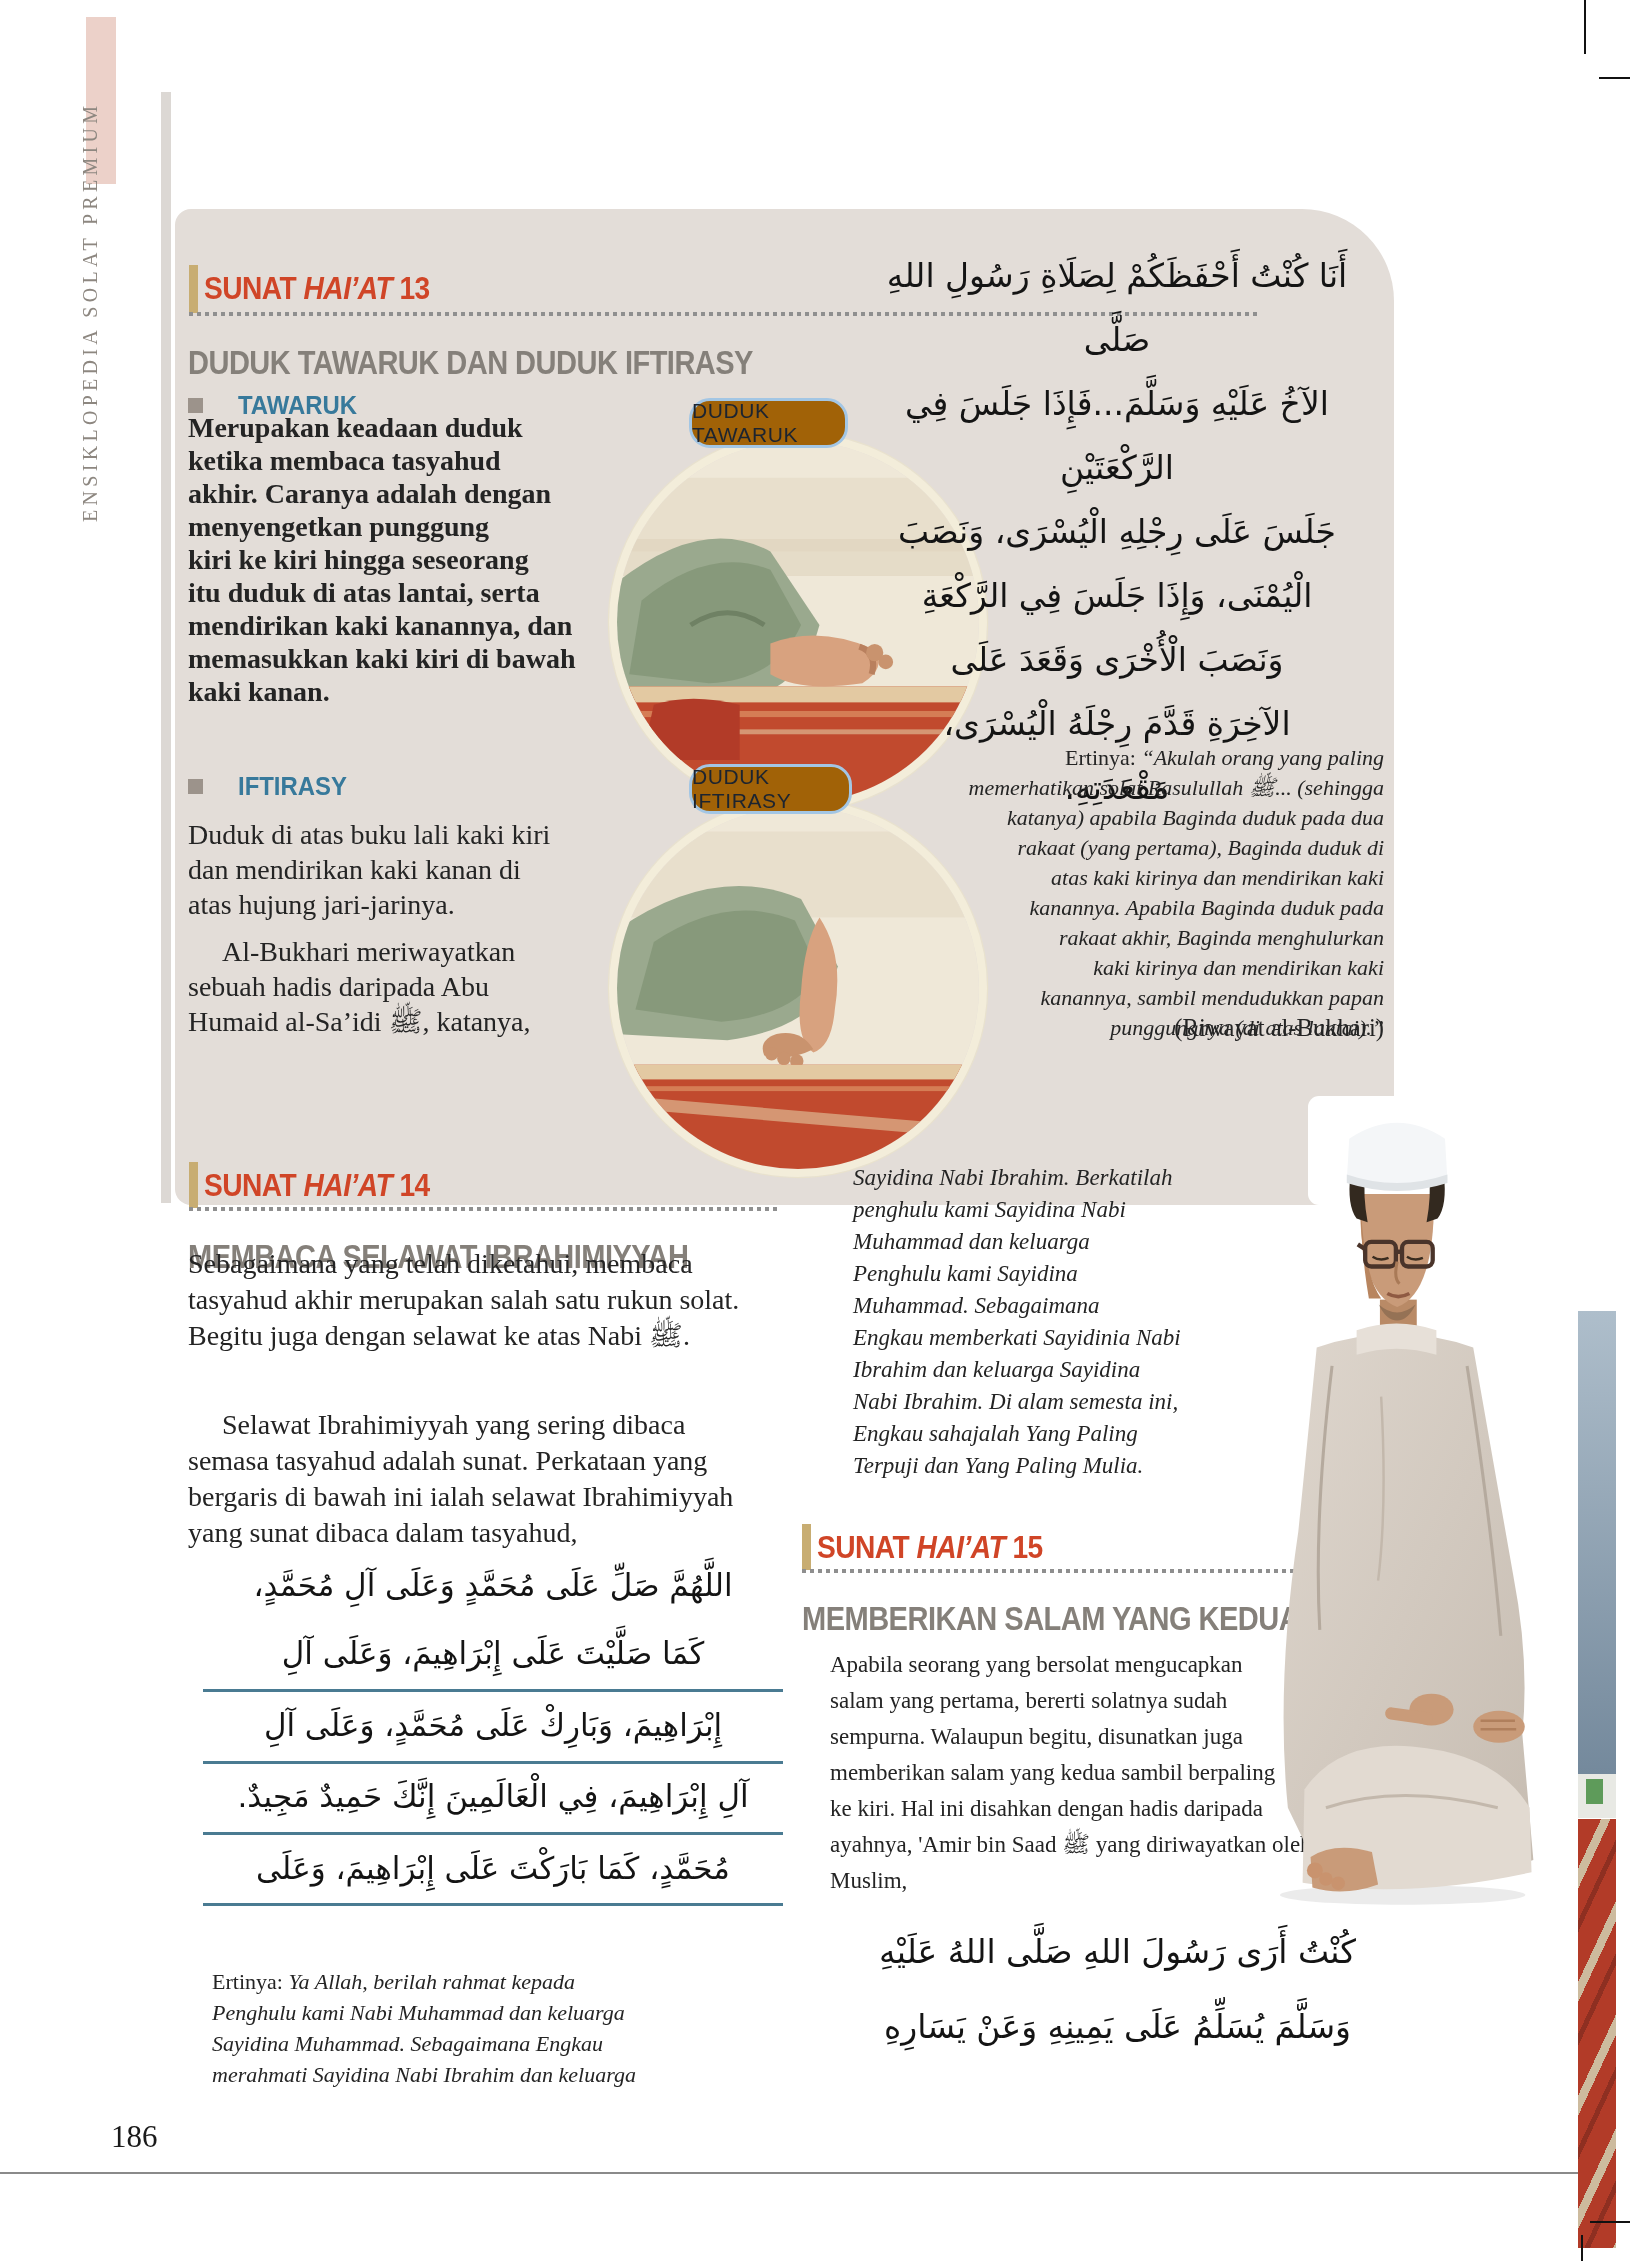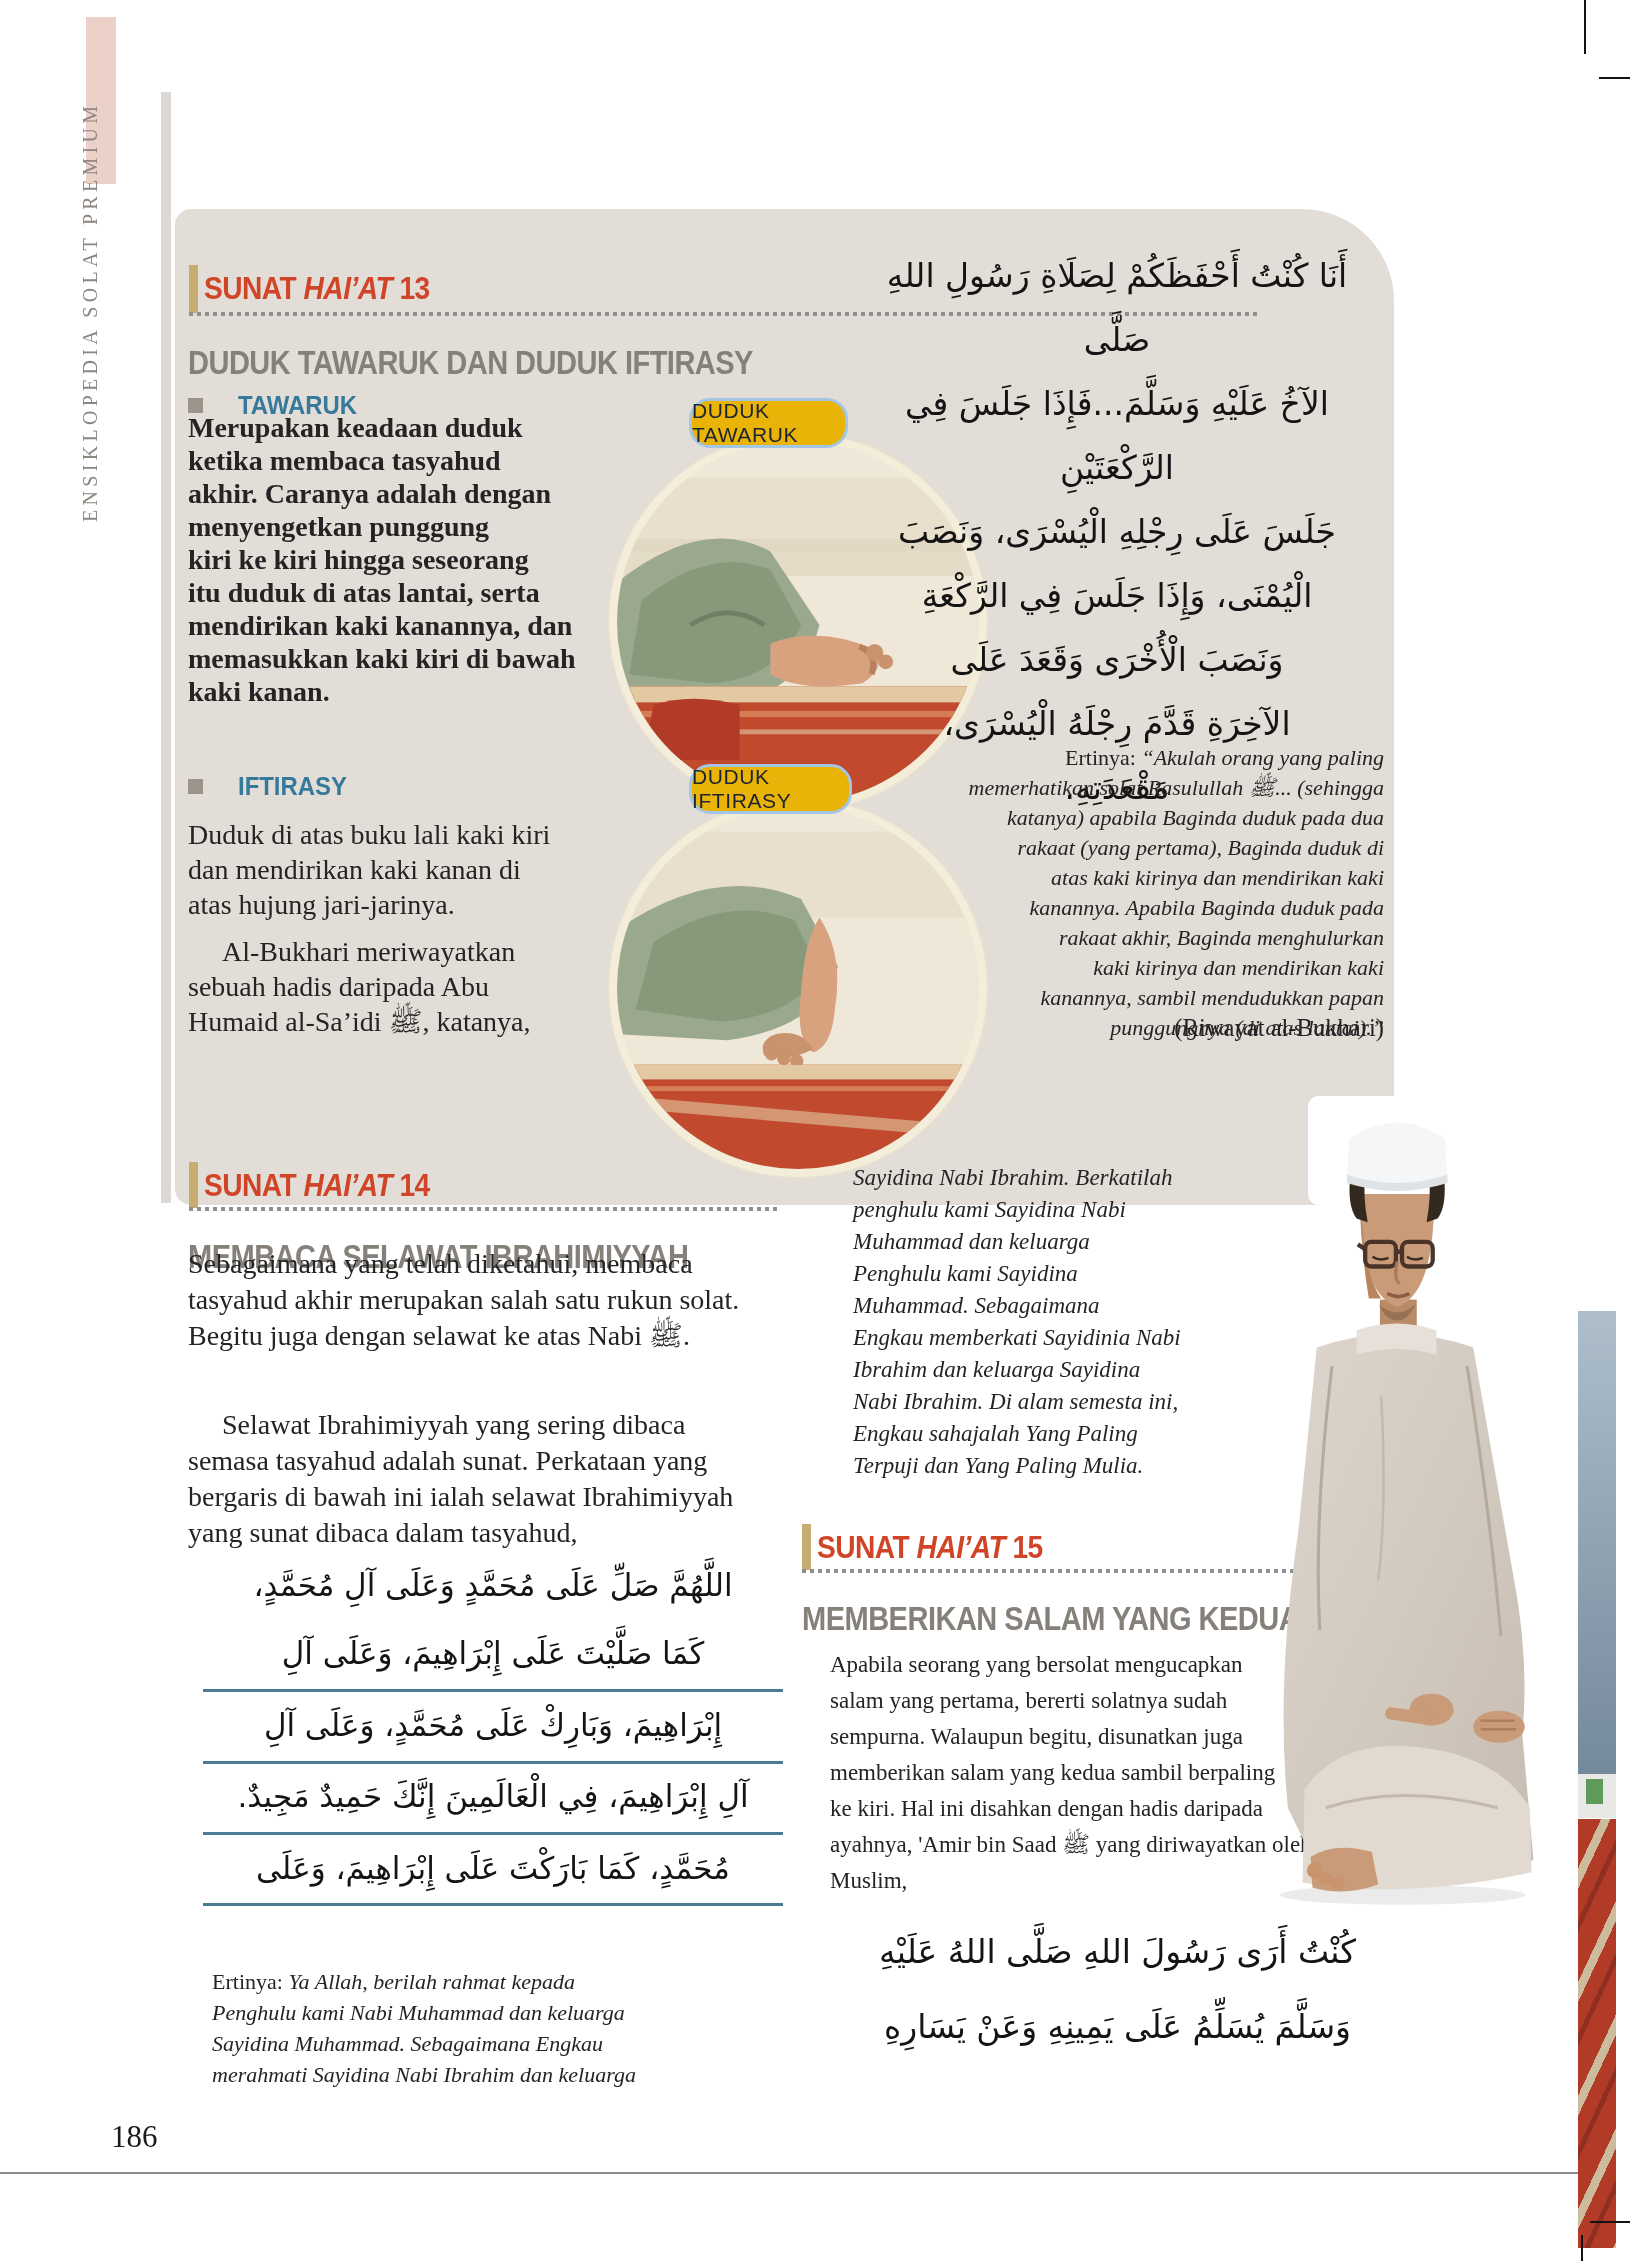--- a/index.html
+++ b/index.html
@@ -50,21 +50,21 @@
   
   .ertinya-a{font-size:22px;line-height:30px;text-align:right;font-style:italic;}
   .ertinya-a .up{font-style:normal;}
   .source-line{font-size:24.6px;text-align:right;}
   .ertinya-b{font-size:22px;line-height:31px;font-style:italic;}
   .ertinya-b .up{font-style:normal;}
   .cont-italic{font-size:23px;line-height:32px;font-style:italic;}
 
   
   .circle-photo{border-radius:50%;border:8.6px solid #f3edda;box-shadow:0 0 0 1.2px #e9e2cd;overflow:hidden;}
-  .pill{background:#eab308;border:3.7px solid #a3c6e4;border-radius:21px;
+  .pill{background:#a16207;border:3.7px solid #a3c6e4;border-radius:21px;
         font-family:"Liberation Sans",sans-serif;font-size:21px;color:#1c2430;
         display:flex;align-items:center;justify-content:center;letter-spacing:0.6px;z-index:5;}
 
   
   .page-num{font-size:31px;color:#1a1a1a;}
   .footer-line{height:1.8px;background:#8a8a8a;}
 
   
   .strip-blue{background:linear-gradient(#aebecb,#74899c);}
   .strip-wall{background:#e8e9e4;}

